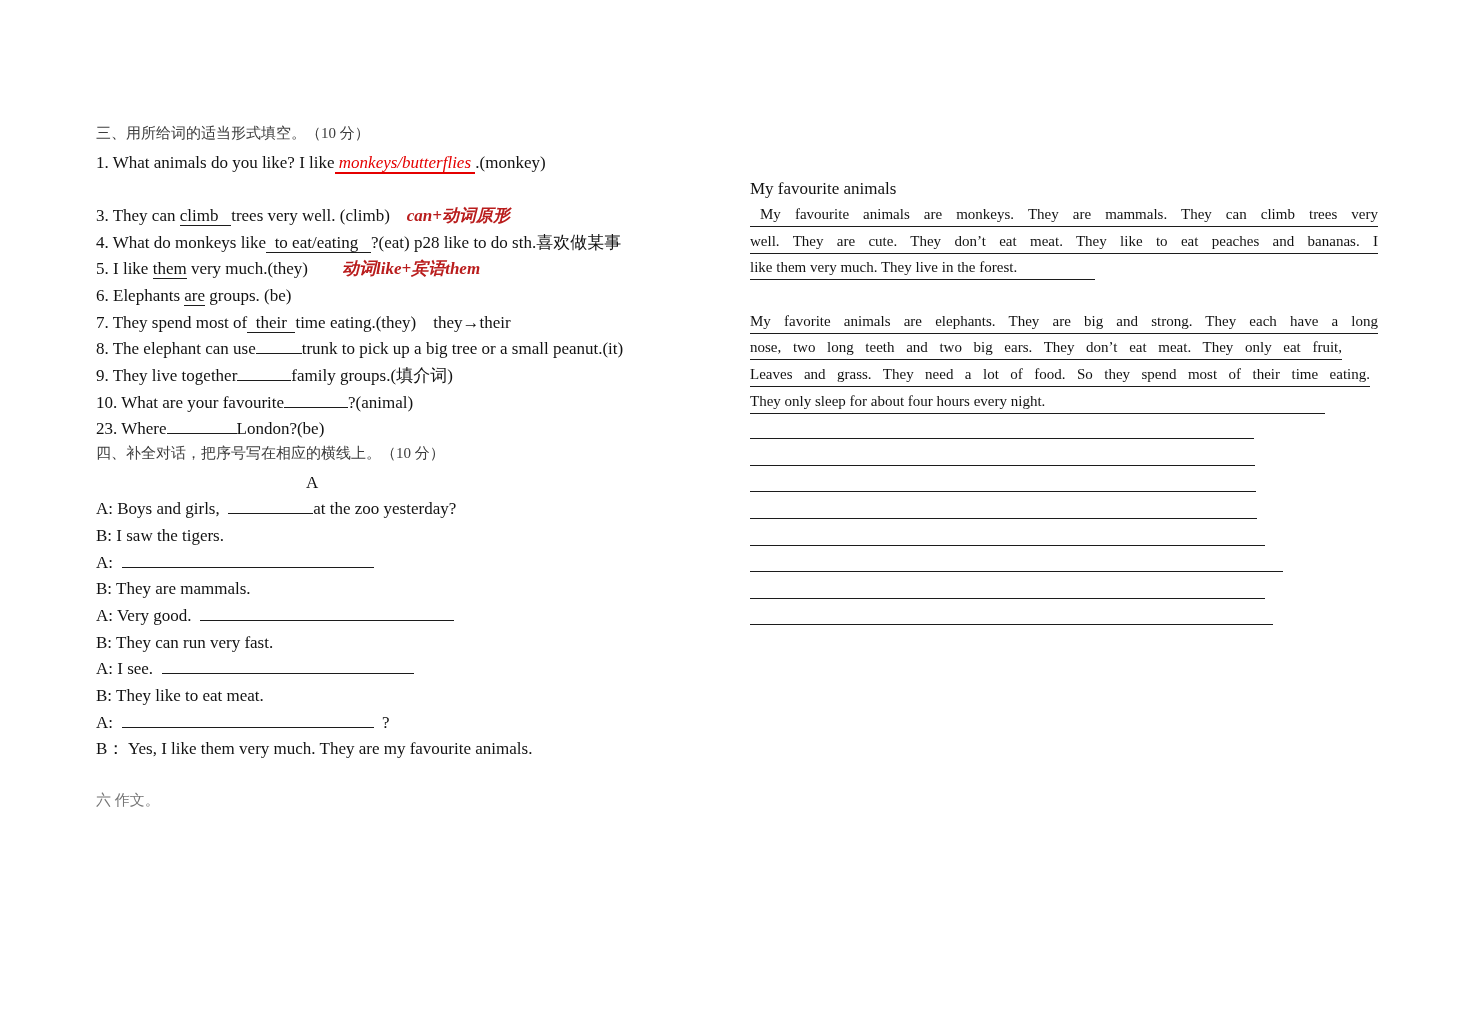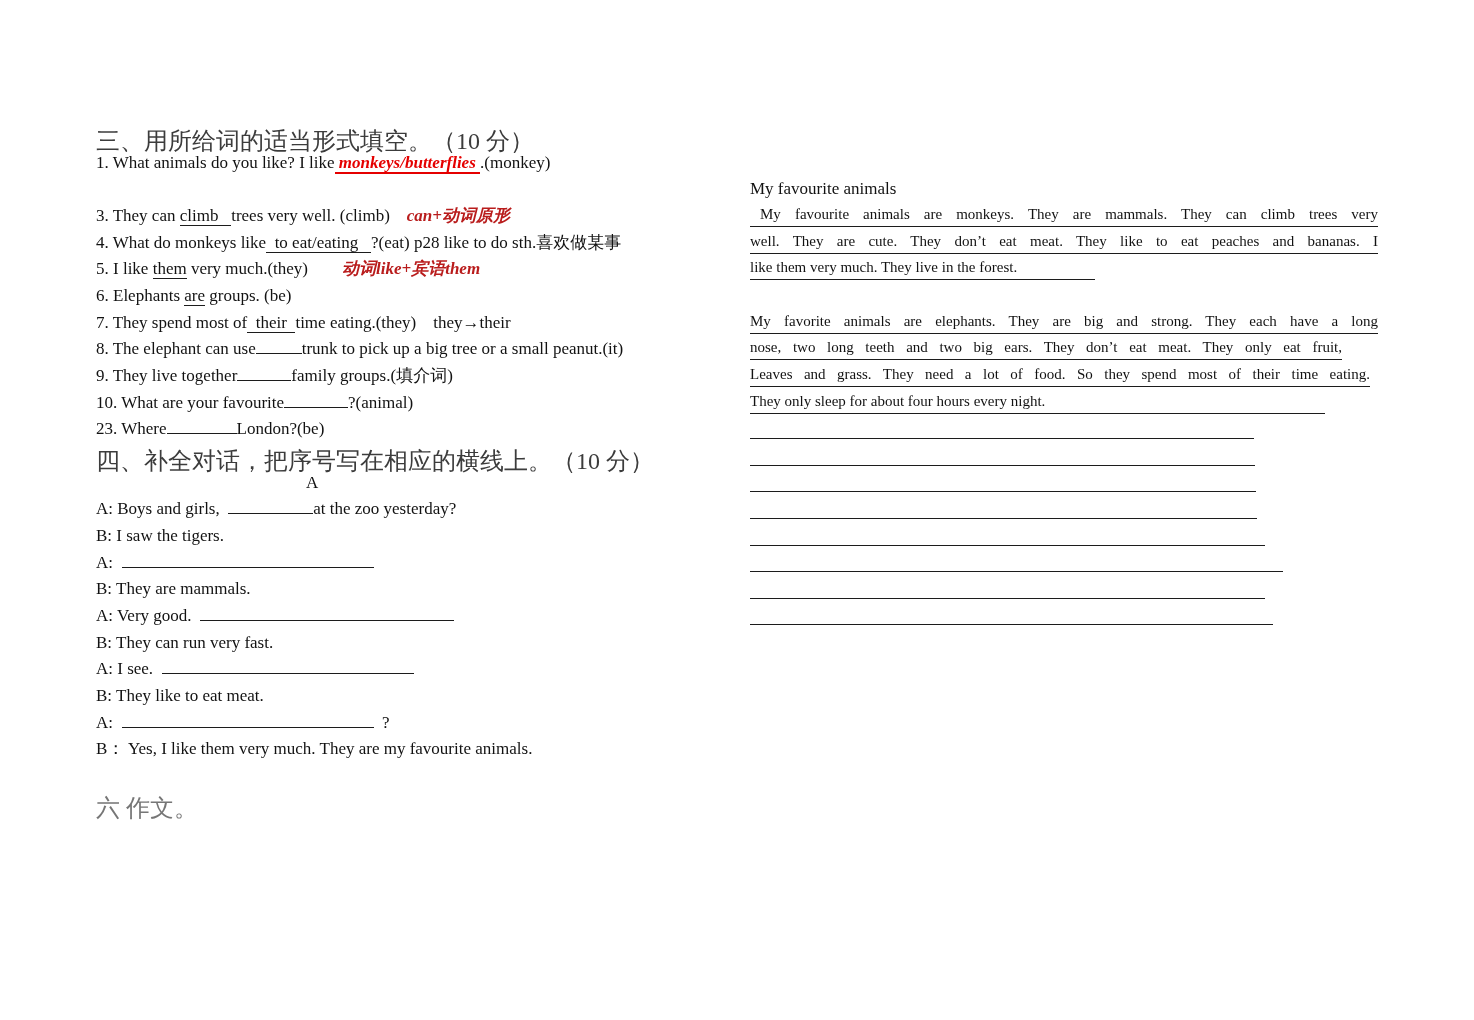--- a/index.html
+++ b/index.html
@@ -1,24 +1,24 @@
 <!DOCTYPE html>
 <html><head>
 <meta charset="utf-8">
 <style>
   html,body{margin:0;padding:0;background:#ffffff;}
   .page{position:relative;width:1474px;height:1020px;background:#ffffff;overflow:hidden;
         font-family:"Liberation Serif",serif;color:#121212;}
   .col-left{position:absolute;left:96px;top:0;width:615px;height:100%;}
   .col-right{position:absolute;left:750px;top:0;width:628px;height:100%;}
   .line{position:absolute;height:27px;line-height:27px;font-size:17px;white-space:pre;}
-  .cn{color:#3c3c3c;font-size:24px;margin-top:8px;}
+  .cn{color:#3c3c3c;font-size:15px;}
   .light{color:#767676;}
   .u{border-bottom:1.6px solid #1c1c1c;}
-  .ans-red{color:#e50000;font-weight:bold;font-style:italic;border-bottom:2px solid #e50000;}
+  .ans-red{color:#e50000;font-weight:normal;font-style:italic;border-bottom:2px solid #e50000;}
   .red{color:#e50000;}
   .note{color:#b91c1c;font-weight:bold;font-style:italic;}
   .blank{display:inline-block;border-bottom:1.6px solid #1c1c1c;height:18px;vertical-align:baseline;}
   .w46{width:46px;} .w54{width:54px;} .w64{width:64px;} .w70{width:70px;}
   .w85{width:85px;} .w252{width:252px;} .w254{width:254px;}
   .title-line{position:absolute;width:628px;text-align:left;font-size:17px;height:27px;line-height:27px;}
   .pline{position:absolute;height:25px;line-height:25px;font-size:15px;white-space:normal;
          border-bottom:1.6px solid #1c1c1c;box-sizing:border-box;}
   .just{text-align:justify;text-align-last:justify;}
   .indent{padding-left:10px;}

